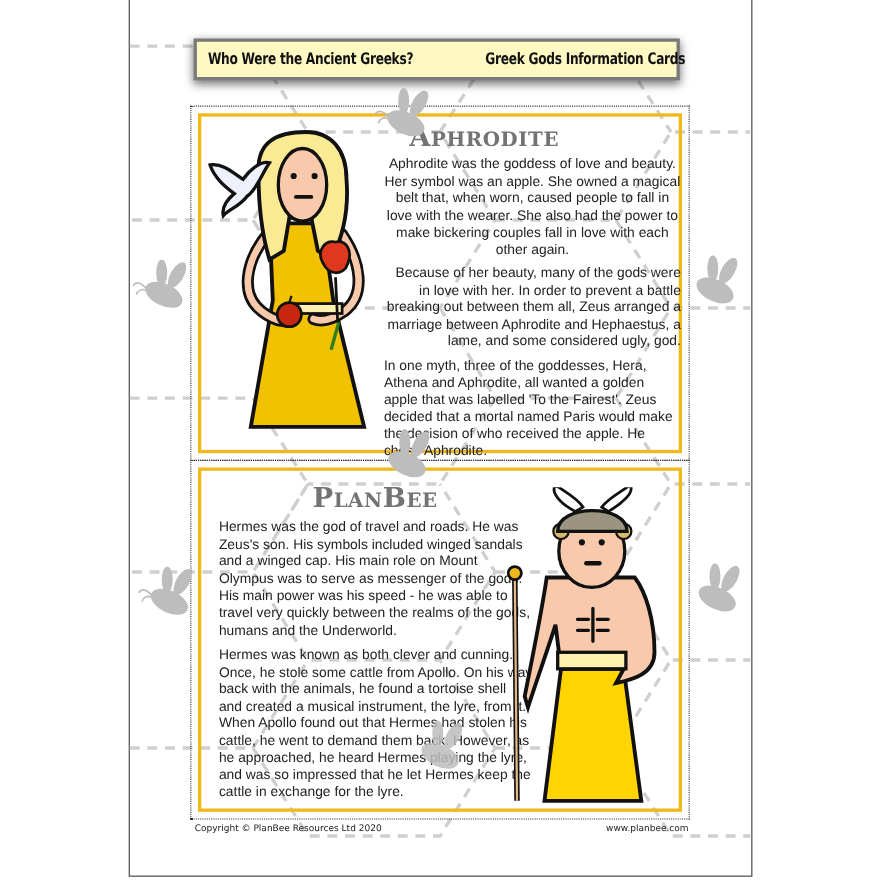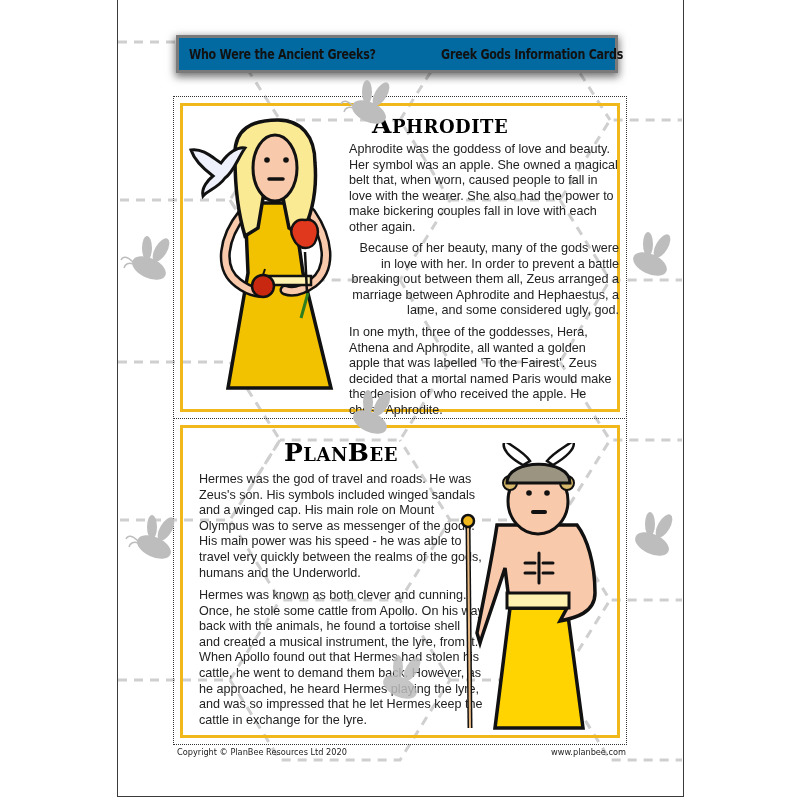--- a/index.html
+++ b/index.html
@@ -1,25 +1,25 @@
 <!DOCTYPE html>
 <html><head>
 <meta charset="utf-8">
 <style>
   html, body { margin:0; padding:0; background:#ffffff; }
   body { width:800px; height:800px; position:relative; overflow:hidden; font-family:"DejaVu Sans", sans-serif; }
   .page { position:absolute; left:117px; top:-2px; width:565px; height:797px; border:1.5px solid #3a3a3a; background:#fff; overflow:hidden; }
   .bg { position:absolute; left:0; top:0; width:800px; height:800px; pointer-events:none; }
-  .header { position:absolute; left:179px; top:38px; width:436px; height:32px; background:#0369a1;
+  .header { position:absolute; left:179px; top:38px; width:436px; height:32px; background:#fef9c3;
             box-shadow:0 0 0 3px #7a7a7a, 0 3px 8px 4px rgba(0,0,0,0.55); display:flex; align-items:center; justify-content:space-between; padding:0 10px; box-sizing:border-box; }
   .header span { font-family:"DejaVu Sans Condensed","DejaVu Sans", sans-serif; font-weight:bold; font-size:14.5px; color:#111; letter-spacing:-0.3px; transform:scaleX(0.85); transform-origin:left center; white-space:nowrap; }
   .header span.right { transform-origin:right center; }
   .card-outer { position:absolute; left:173px; width:454px; border:1.5px dotted #333; box-sizing:border-box; }
   .card { position:absolute; left:180px; width:440px; border:3.5px solid #F0B81A; box-sizing:border-box; background:rgba(255,255,255,0.0); }
-  .title { position:absolute; font-family:"DejaVu Serif", serif; font-weight:900; font-size:25px; color:#000000; font-variant:small-caps; letter-spacing:0.5px; }
+  .title { position:absolute; font-family:"DejaVu Serif", serif; font-weight:900; font-size:25px; color:#737373; font-variant:small-caps; letter-spacing:0.5px; }
   .para { position:absolute; font-family:"Liberation Sans", sans-serif; font-size:12.6px; line-height:15.6px; color:#222; margin:0; }
   .footer-left, .footer-right { position:absolute; top:747px; font-family:"DejaVu Sans", sans-serif; font-weight:normal; font-size:8.2px; color:#222; }
   .footer-left { left:177px; }
   .footer-right { right:174px; }
   .bee { position:absolute; pointer-events:none; }
   .illus { position:absolute; }
 </style>
 </head>
 <body>
 
@@ -49,21 +49,21 @@
 
 <div class="header">
   <span>Who Were the Ancient Greeks?</span>
   <span class="right">Greek Gods Information Cards</span>
 </div>
 
 <div class="card-outer" style="top:96px;height:323px;"></div>
 <div class="card" style="top:103px;height:309px;"></div>
 
 <div class="title" style="left:372px;top:110px;">Aphrodite</div>
-<p class="para" style="left:349px;top:142px;width:270px;">Aphrodite was the goddess of love and beauty. Her symbol was an apple. She owned a magical belt that, when worn, caused people to fall in love with the wearer. She also had the power to make bickering couples fall in love with each other again.</p>
+<p class="para" style="left:349px;top:142px;width:270px;text-align:center;">Aphrodite was the goddess of love and beauty. Her symbol was an apple. She owned a magical belt that, when worn, caused people to fall in love with the wearer. She also had the power to make bickering couples fall in love with each other again.</p>
 <p class="para" style="left:349px;top:241px;width:270px;text-align:right;">Because of her beauty, many of the gods were in love with her. In order to prevent a battle breaking out between them all, Zeus arranged a marriage between Aphrodite and Hephaestus, a lame, and some considered ugly, god.</p>
 <p class="para" style="left:349px;top:325px;width:270px;">In one myth, three of the goddesses, Hera, Athena and Aphrodite, all wanted a golden apple that was labelled 'To the Fairest'. Zeus decided that a mortal named Paris would make the decision of who received the apple. He chose Aphrodite.</p>
 
 <svg class="illus" style="left:183px;top:118px;" width="165" height="290" viewBox="0 0 165 290">
 
   <path d="M62,85 L110,85 L120,155 L148,270 L45,270 L65,155 Z" fill="#F2C200" stroke="#111" stroke-width="3.5"></path>
 
   <path d="M60,95 C40,120 35,150 55,165 C68,175 80,176 85,172" fill="none" stroke="#111" stroke-width="11" stroke-linecap="round"></path>
   <path d="M60,95 C40,120 35,150 55,165 C68,175 80,176 85,172" fill="none" stroke="#F9C9AC" stroke-width="6" stroke-linecap="round"></path>
   <path d="M128,95 C145,120 150,150 130,165 C120,172 110,175 102,172" fill="none" stroke="#111" stroke-width="11" stroke-linecap="round"></path>

